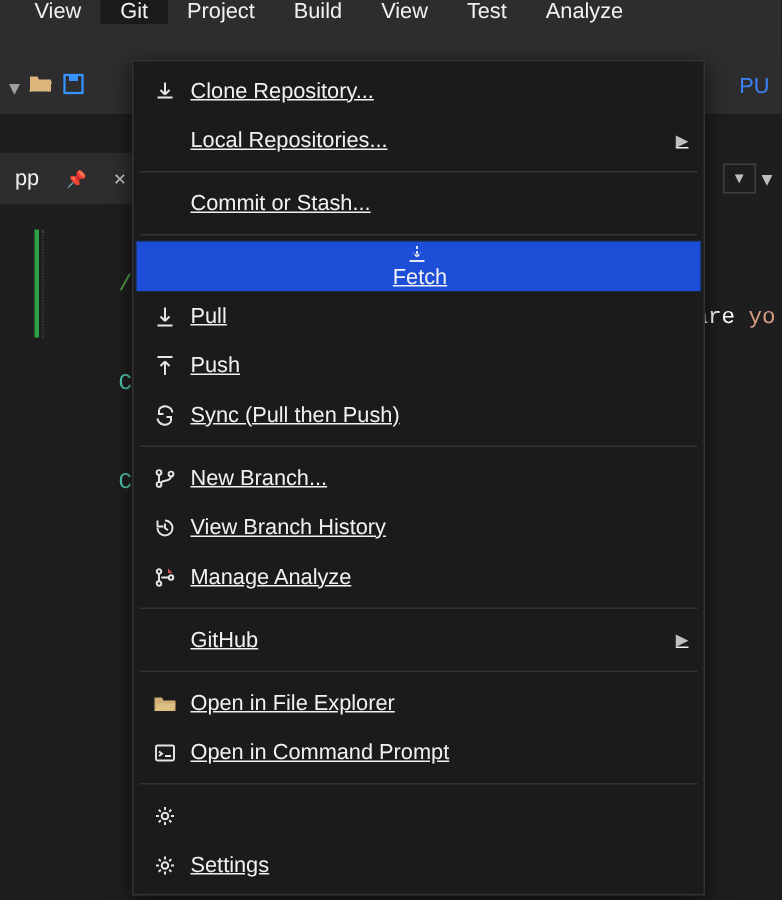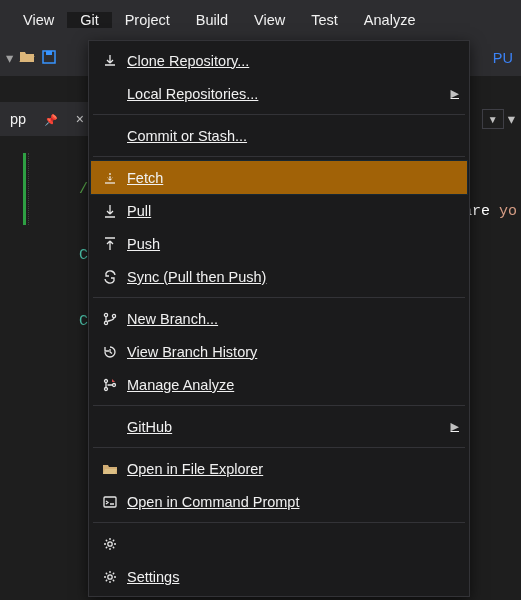--- a/index.html
+++ b/index.html
@@ -10,21 +10,21 @@
     font-size: 14.5px;
     width: 521px;
     height: 600px;
     overflow: hidden;
     position: relative;
   }
 
   
   .menubar {
     display: flex;
-    align-items: center;
+    align-items: flex-start;
     height: 40px;
     background: #2d2d30;
     padding: 0 10px;
   }
   .menubar-item {
     display: flex;
     align-items: center;
     padding: 0 13px;
     color: #f1f1f1;
     cursor: default;
@@ -136,22 +136,23 @@
   .menu-row {
     display: flex;
     align-items: center;
     height: 33px;
     padding: 0 8px 0 6px;
     color: #f1f1f1;
     cursor: default;
     position: relative;
   }
   .menu-row.hover {
-    background: #a16207;
+    background: #1d4ed8;
     outline: 1px solid #007acc22;
+    flex-direction: column;
   }
   .menu-row .glyph {
     width: 26px;
     display: flex;
     align-items: center;
     justify-content: center;
     opacity: .95;
   }
   .menu-row .glyph svg { width: 16px; height: 16px; }
   .menu-row .label {

